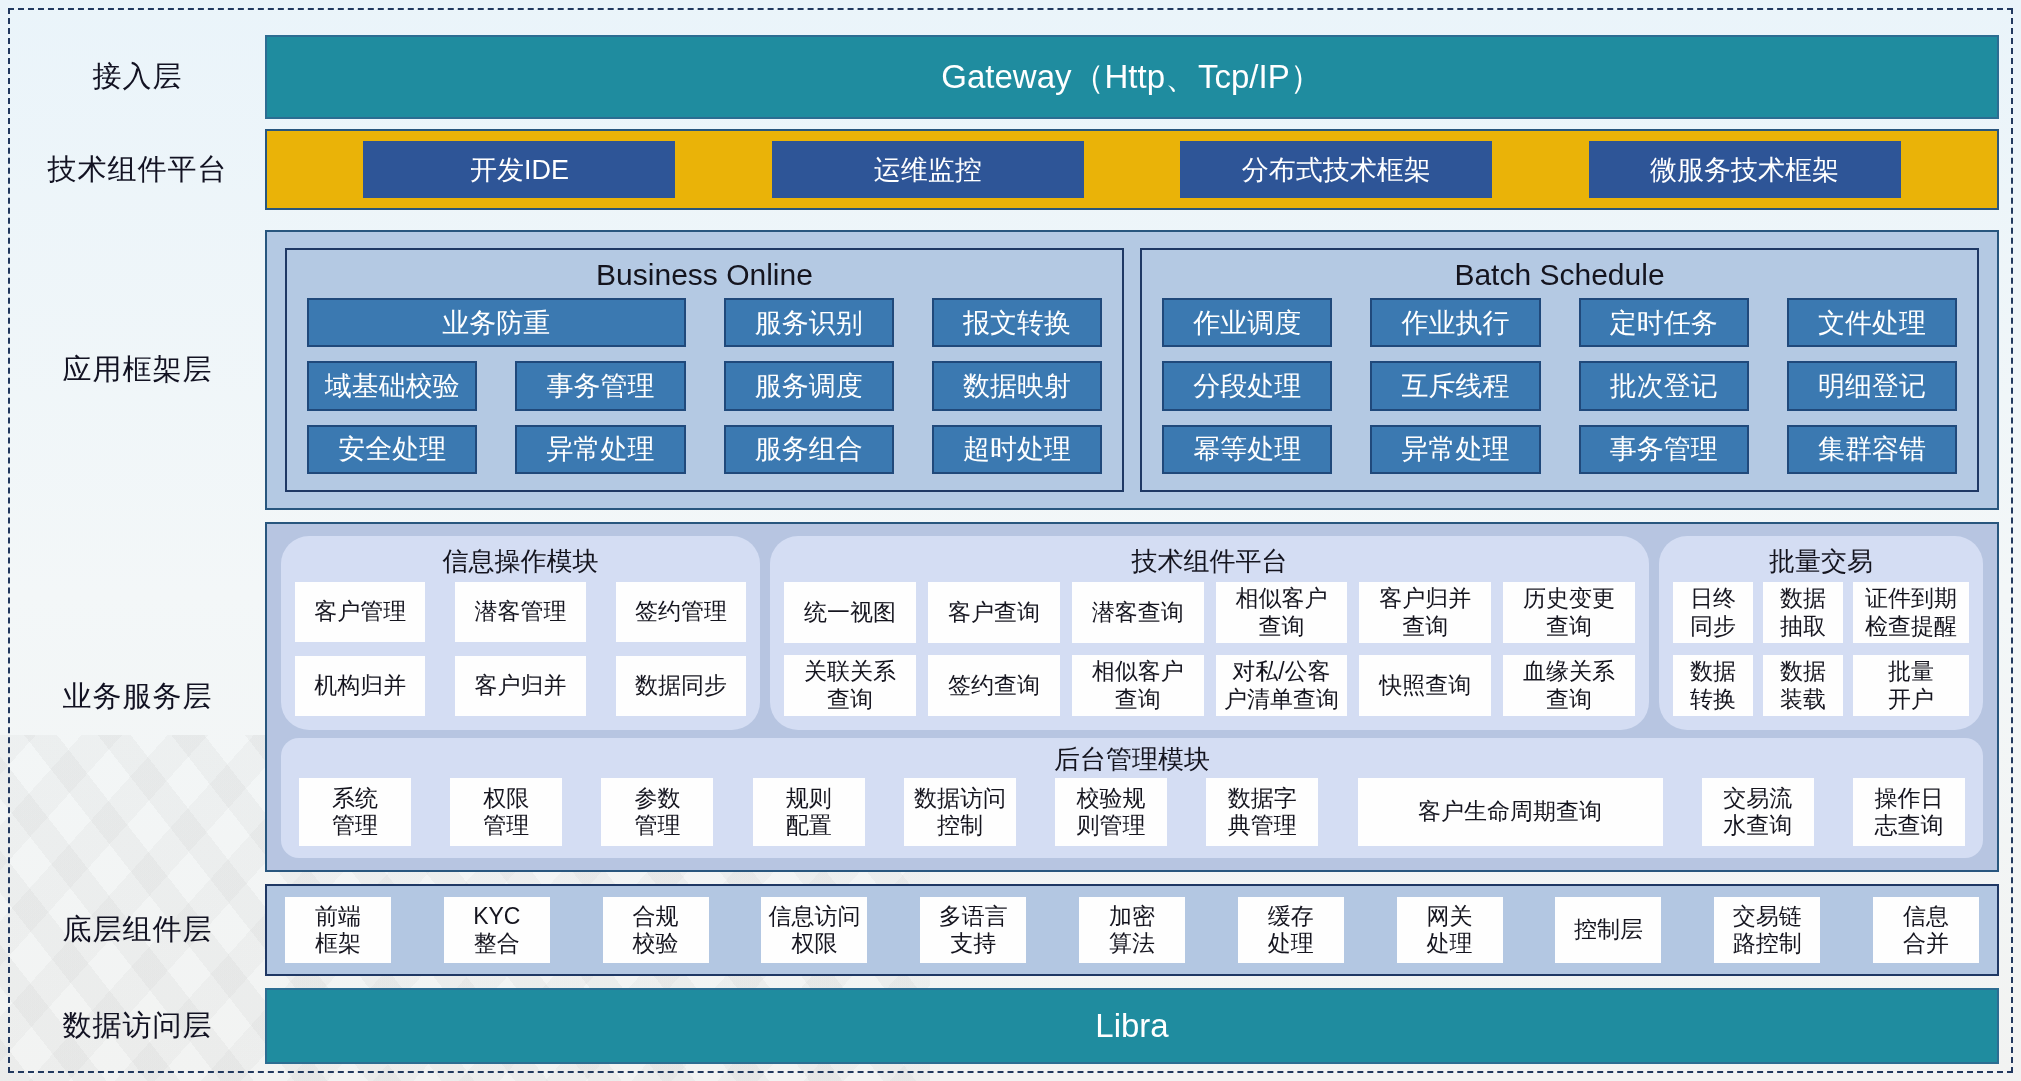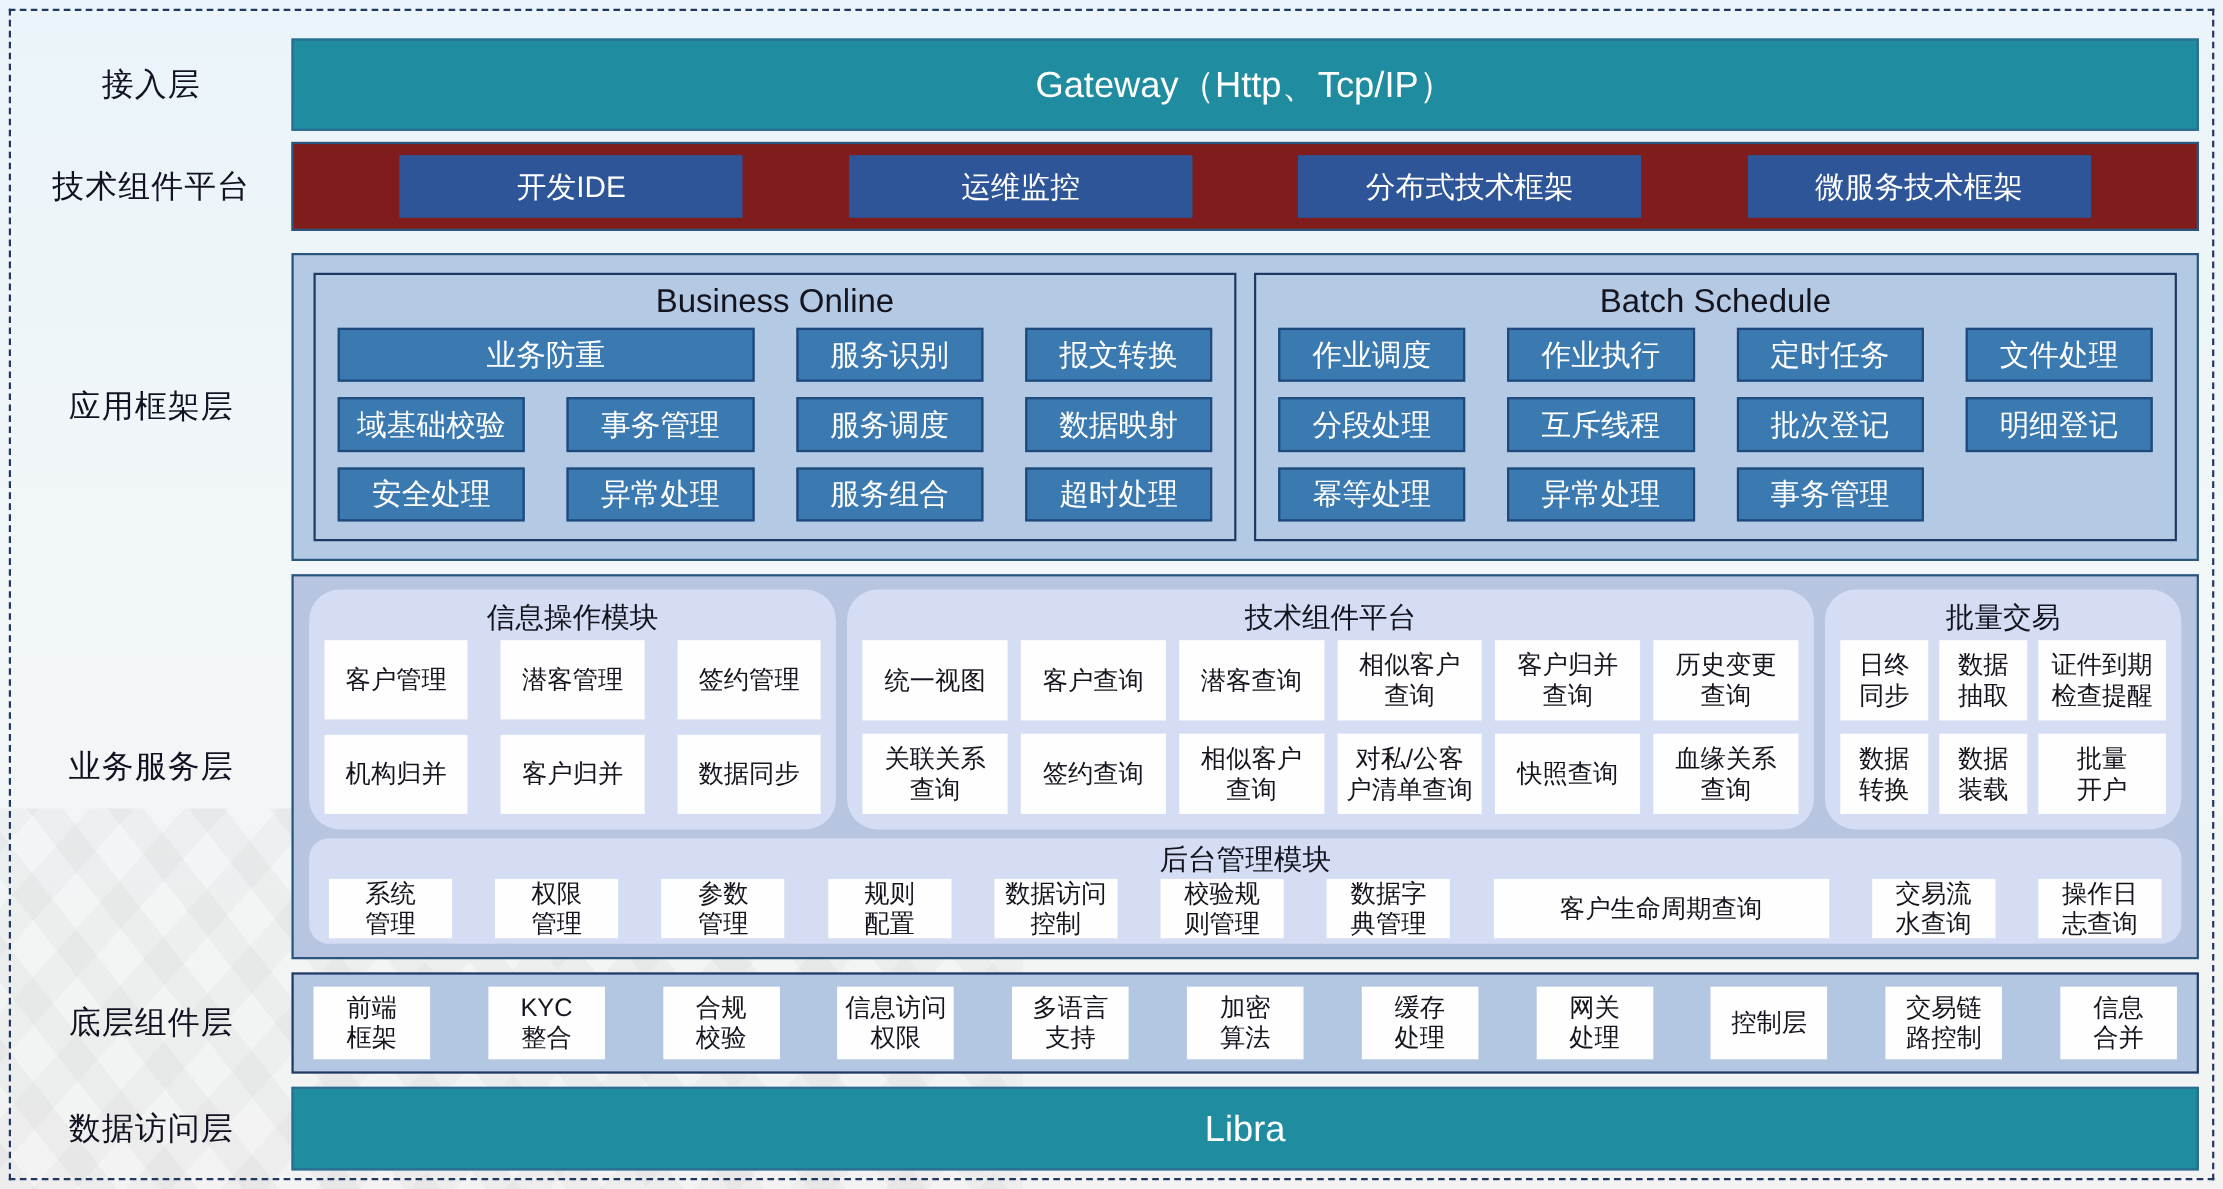--- a/index.html
+++ b/index.html
@@ -35,21 +35,21 @@
   
   .r-access{height:84px;margin-top:25px;}
   .r-tech{height:81px;margin-top:10px;}
   .r-framework{height:280px;margin-top:20px;}
   .r-business{height:350px;margin-top:12px;}
   .r-base{height:92px;margin-top:12px;}
   .r-data{height:76px;margin-top:12px;}
 
   
   .tech-panel{
-    background:#7f1d1d;border:2px solid #28567e;
+    background:#eab308;border:2px solid #28567e;
     display:flex;align-items:center;justify-content:space-evenly;
   }
   .tech-btn{
     width:312px;height:57px;background:#2e5597;color:#fff;
     display:flex;align-items:center;justify-content:center;font-size:27px;
   }
 
   
   .fw-outer{
     background:#b4c9e3;border:2px solid #28567e;
@@ -82,21 +82,21 @@
   .module-title{height:42px;display:flex;align-items:center;justify-content:center;font-size:26px;color:#14141e;}
   .module-grid{flex:1;display:grid;grid-auto-rows:1fr;}
   .info-grid{grid-template-columns:repeat(3,1fr);gap:14px 30px;}
   .query-grid{grid-template-columns:repeat(6,1fr);gap:12px 12px;}
   .batch-grid{grid-template-columns:1fr 1fr 1.45fr;gap:12px 10px;}
   .white-btn{
     background:#fefefe;color:#15151f;display:flex;align-items:center;justify-content:center;
     text-align:center;font-size:23px;line-height:1.18;white-space:pre-line;box-sizing:border-box;
   }
   .admin-panel{
-    background:#d4ddf3;border-radius:18px;height:96px;
+    background:#d4ddf3;border-radius:18px;height:120px;
     display:flex;flex-direction:column;padding:2px 18px 12px;box-sizing:border-box;
   }
   .admin-title{height:38px;display:flex;align-items:center;justify-content:center;font-size:26px;color:#14141e;}
   .admin-row{flex:1;display:flex;justify-content:space-between;align-items:stretch;}
   .admin-row .white-btn{width:112px;}
   .admin-row .white-btn.wide{width:305px;}
 
   
   .base-panel{
     background:#b3c7e2;border:2px solid #1f3864;
@@ -156,20 +156,21 @@
             <div class="steel-btn">作业执行</div>
             <div class="steel-btn">定时任务</div>
             <div class="steel-btn">文件处理</div>
             <div class="steel-btn">分段处理</div>
             <div class="steel-btn">互斥线程</div>
             <div class="steel-btn">批次登记</div>
             <div class="steel-btn">明细登记</div>
             <div class="steel-btn">幂等处理</div>
             <div class="steel-btn">异常处理</div>
             <div class="steel-btn">事务管理</div>
+            <div class="steel-btn">集群容错</div>
           </div>
       </div>
     </div>
   </div>
 
   <div class="row r-business">
     <div class="label">业务服务层</div>
     <div class="content biz-outer">
       <div class="modules-row">
         <div class="module m-info">

